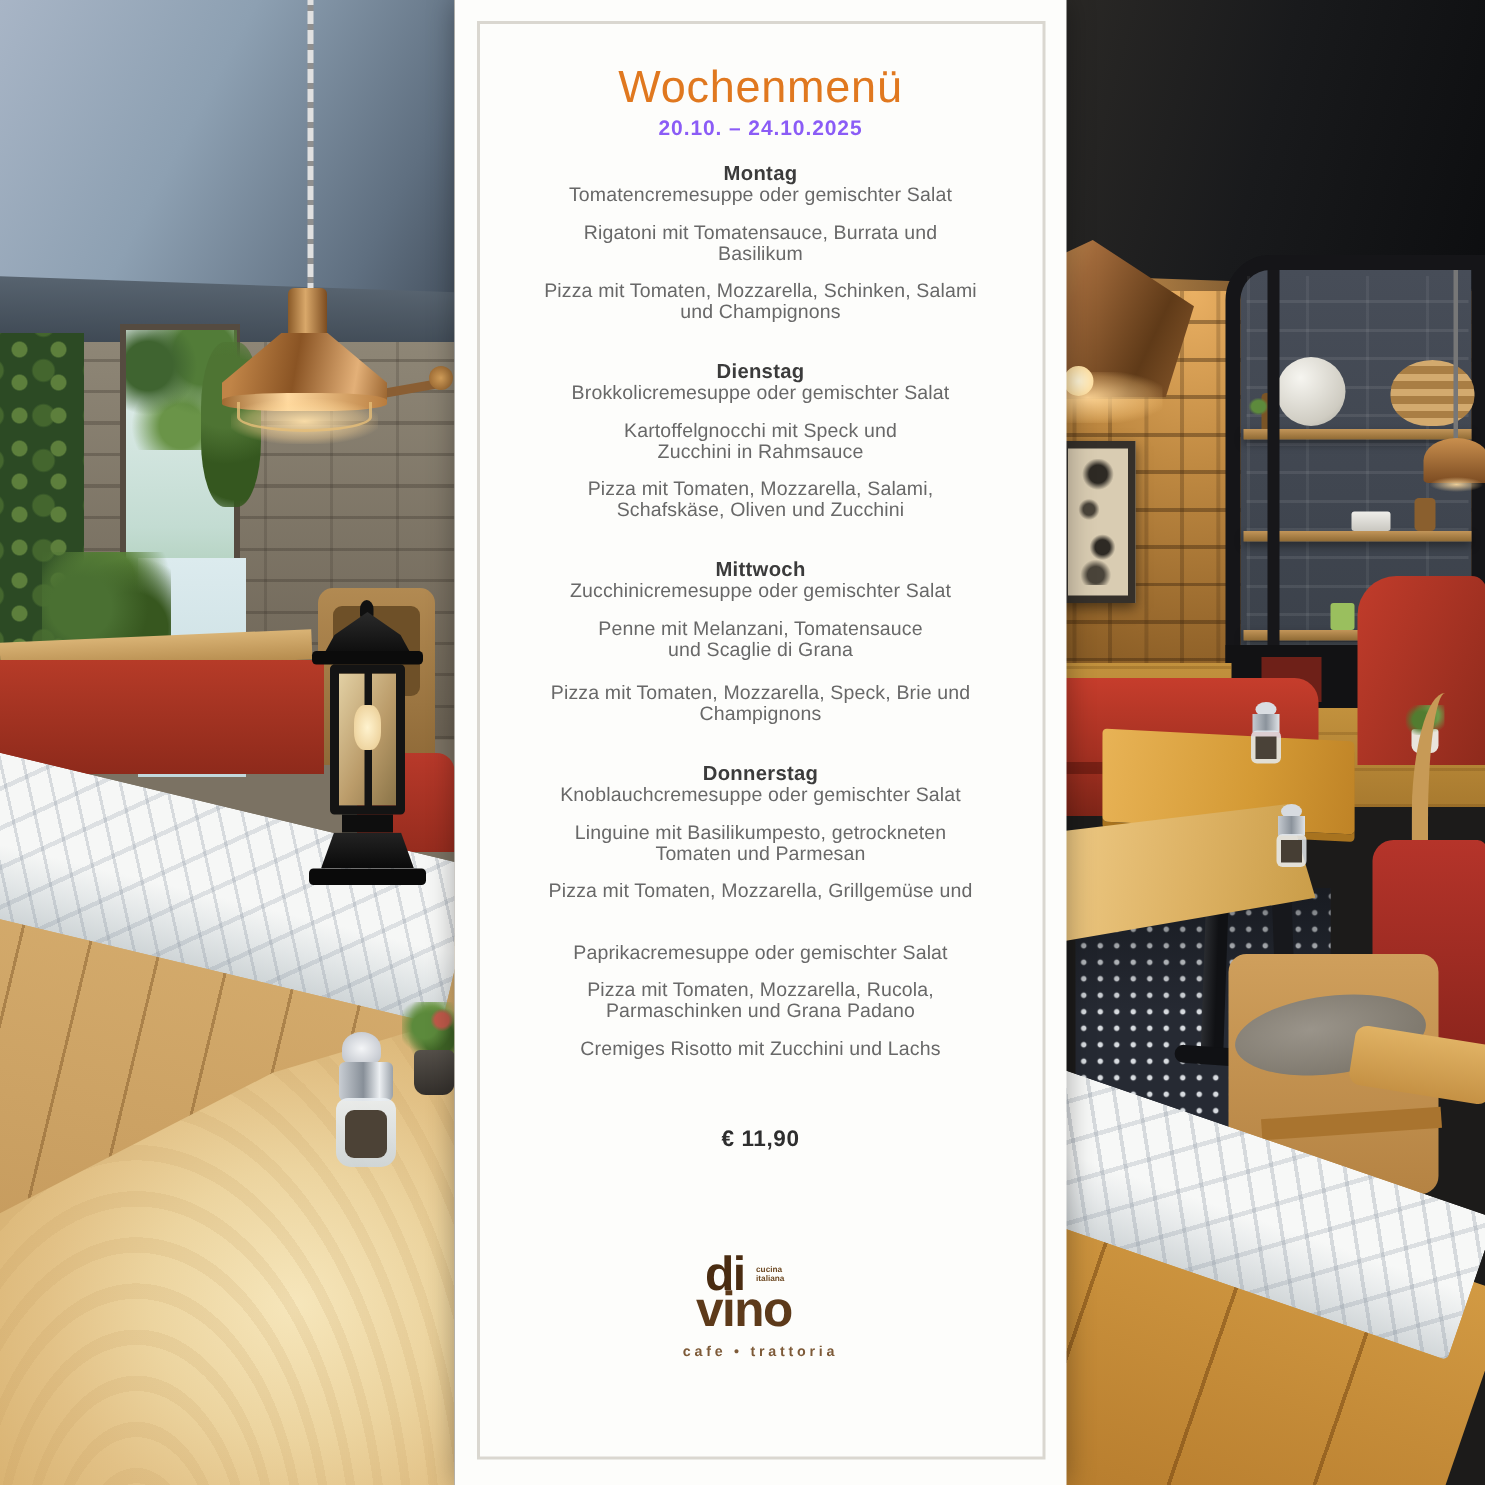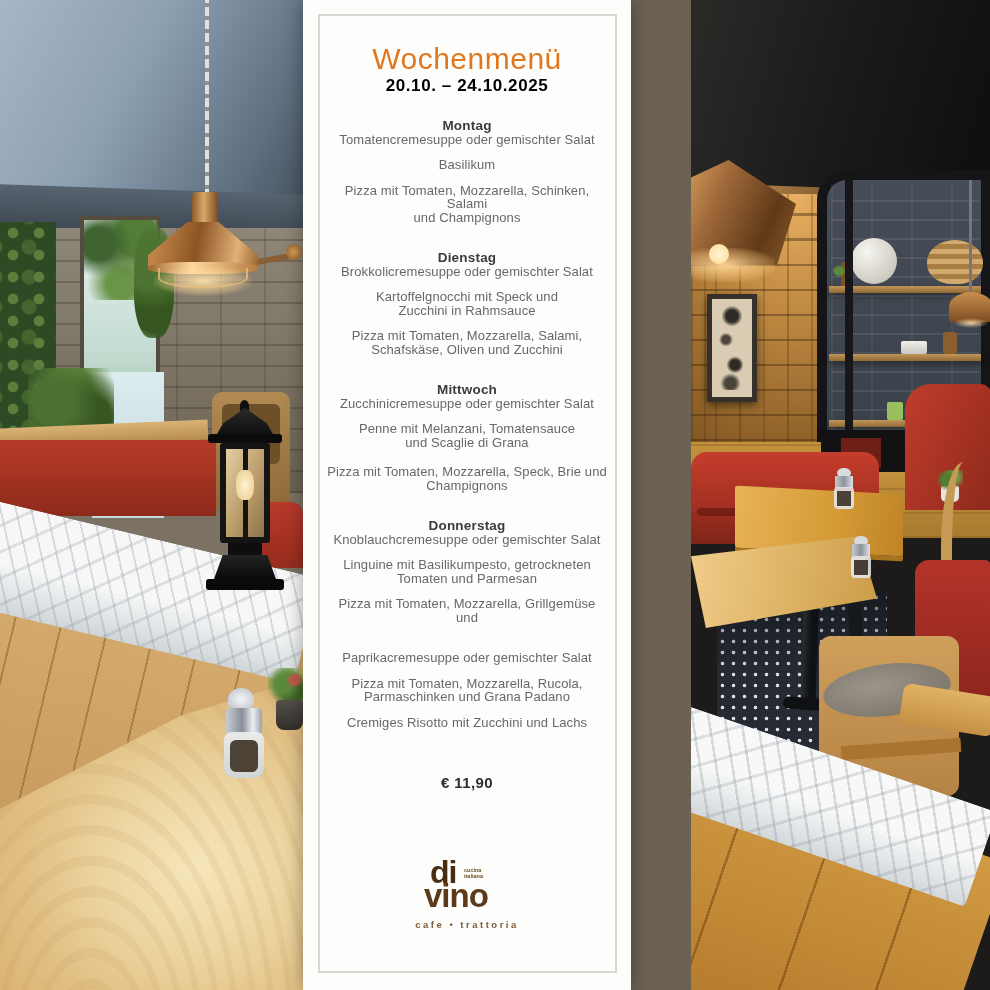--- a/index.html
+++ b/index.html
@@ -105,27 +105,27 @@
   #r-mill-low-glass{left:160px;top:556px;width:20px;height:22px;border-radius:4px;background:rgba(230,235,240,.85);}
   #r-mill-low-pepper{left:163px;top:560px;width:14px;height:15px;background:#463e34;}
   #r-chair-wood-bot{left:128px;top:636px;width:140px;height:160px;border-radius:12px;background:linear-gradient(#cf9f5c,#b58343);}
   #r-cushion{left:132px;top:664px;width:128px;height:52px;border-radius:50%;transform:rotate(-7deg);background:radial-gradient(ellipse at 40% 40%,#9a948a,#7e786d 75%);}
   #r-chair-rail{left:150px;top:742px;width:120px;height:14px;transform:rotate(-4deg);background:#a9742f;}
   #r-paneling{left:-24px;top:746px;width:360px;height:330px;transform:rotate(19deg);transform-origin:0 0;background-image:repeating-linear-gradient(90deg,rgba(104,58,10,.45) 0 2.5px,transparent 2.5px 92px),linear-gradient(#d29a43,#ba8030 60%,#a86f26);}
   #r-chair-seat-tr{left:210px;top:690px;width:95px;height:40px;border-radius:8px;transform:rotate(9deg);background:linear-gradient(#e0b264,#c59144);}
   #r-marble{left:-20px;top:700px;width:345px;height:100px;transform:rotate(19deg);transform-origin:0 0;border-radius:4px;background-image:repeating-linear-gradient(62deg,rgba(138,148,160,.3) 0 2.5px,transparent 2.5px 16px),repeating-linear-gradient(-35deg,rgba(125,136,150,.22) 0 3px,transparent 3px 26px),linear-gradient(#f7f8f7 52%,#e6e9ea 75%,#d2d7d9);}
 
   
-  #card{left:303px;top:0;width:328px;height:990px;background:#fdfdfb;box-shadow:0 0 18px rgba(0,0,0,.35);}
+  #card{left:303px;top:0;width:408px;height:990px;background:#fdfdfb;box-shadow:0 0 18px rgba(0,0,0,.35);}
   #card-frame{left:15px;right:14px;top:14px;bottom:17px;border:2px solid #dad7d0;}
   #menu{left:24px;right:24px;top:0;text-align:center;position:absolute;}
   #menu > *{position:static;}
   #menu-title{margin-top:44px;font-size:30px;line-height:30px;letter-spacing:.5px;color:#e0781f;font-weight:400;}
-  #menu-dates{margin-top:2px;font-size:17px;line-height:19px;letter-spacing:.6px;color:#000000;font-weight:700;}
-  #days{margin-top:24px;text-align:center;}
+  #menu-dates{margin-top:2px;font-size:14px;line-height:19px;letter-spacing:.6px;color:#8b5cf6;font-weight:700;}
+  #days{margin-top:14px;text-align:center;}
   .day{margin-bottom:27px;position:static;}
   .day *{position:static;}
   .day-name{font-size:13.5px;line-height:13.5px;font-weight:700;color:#3b3b3b;letter-spacing:.2px;}
   .item{margin:0 0 12px;font-size:13px;line-height:13.5px;color:#686868;letter-spacing:.1px;}
   .item .ln{display:block;}
   .gap-top{margin-top:16px;}
   #price{margin-top:45px;font-size:15px;font-weight:600;color:#2e2e2e;letter-spacing:.4px;position:static;}
   #logo{position:relative;margin:68px auto 0;width:130px;height:84px;}
   #logo-di{left:28px;top:0;font-size:32px;line-height:26px;letter-spacing:-1px;font-weight:700;color:#4a2c11;}
   #logo-cucina{left:62px;top:8px;font-size:5.5px;line-height:6px;font-weight:700;color:#6e4a24;text-align:left;}
@@ -249,20 +249,21 @@
       <div id="menu-dates">20.10. – 24.10.2025</div>
 
       <div id="days">
 
         <div class="day">
           <div class="day-name">Montag</div>
           <p class="item">
               <span class="ln">Tomatencremesuppe oder gemischter Salat</span>
             </p>
           <p class="item">
+              <span class="ln">Rigatoni mit Tomatensauce, Burrata und</span>
               <span class="ln">Basilikum</span>
             </p>
           <p class="item">
               <span class="ln">Pizza mit Tomaten, Mozzarella, Schinken, Salami</span>
               <span class="ln">und Champignons</span>
             </p>
         </div>
 
         <div class="day">
           <div class="day-name">Dienstag</div>

